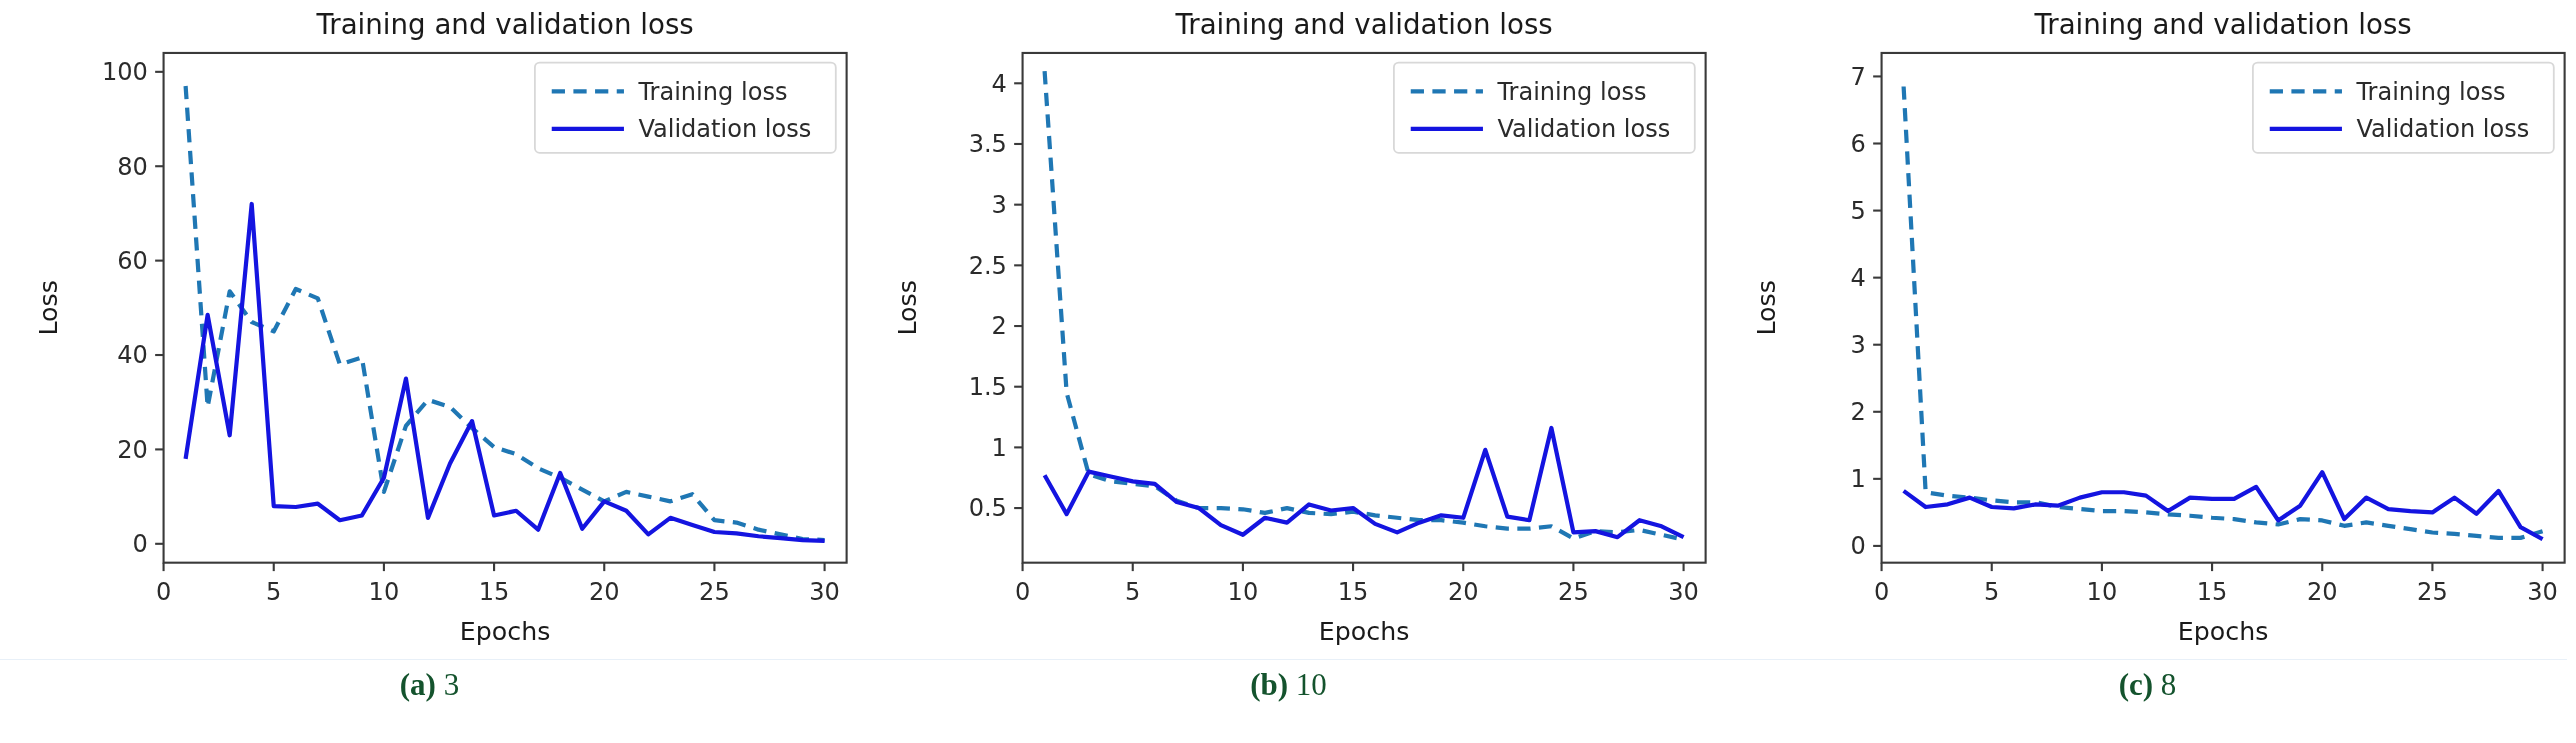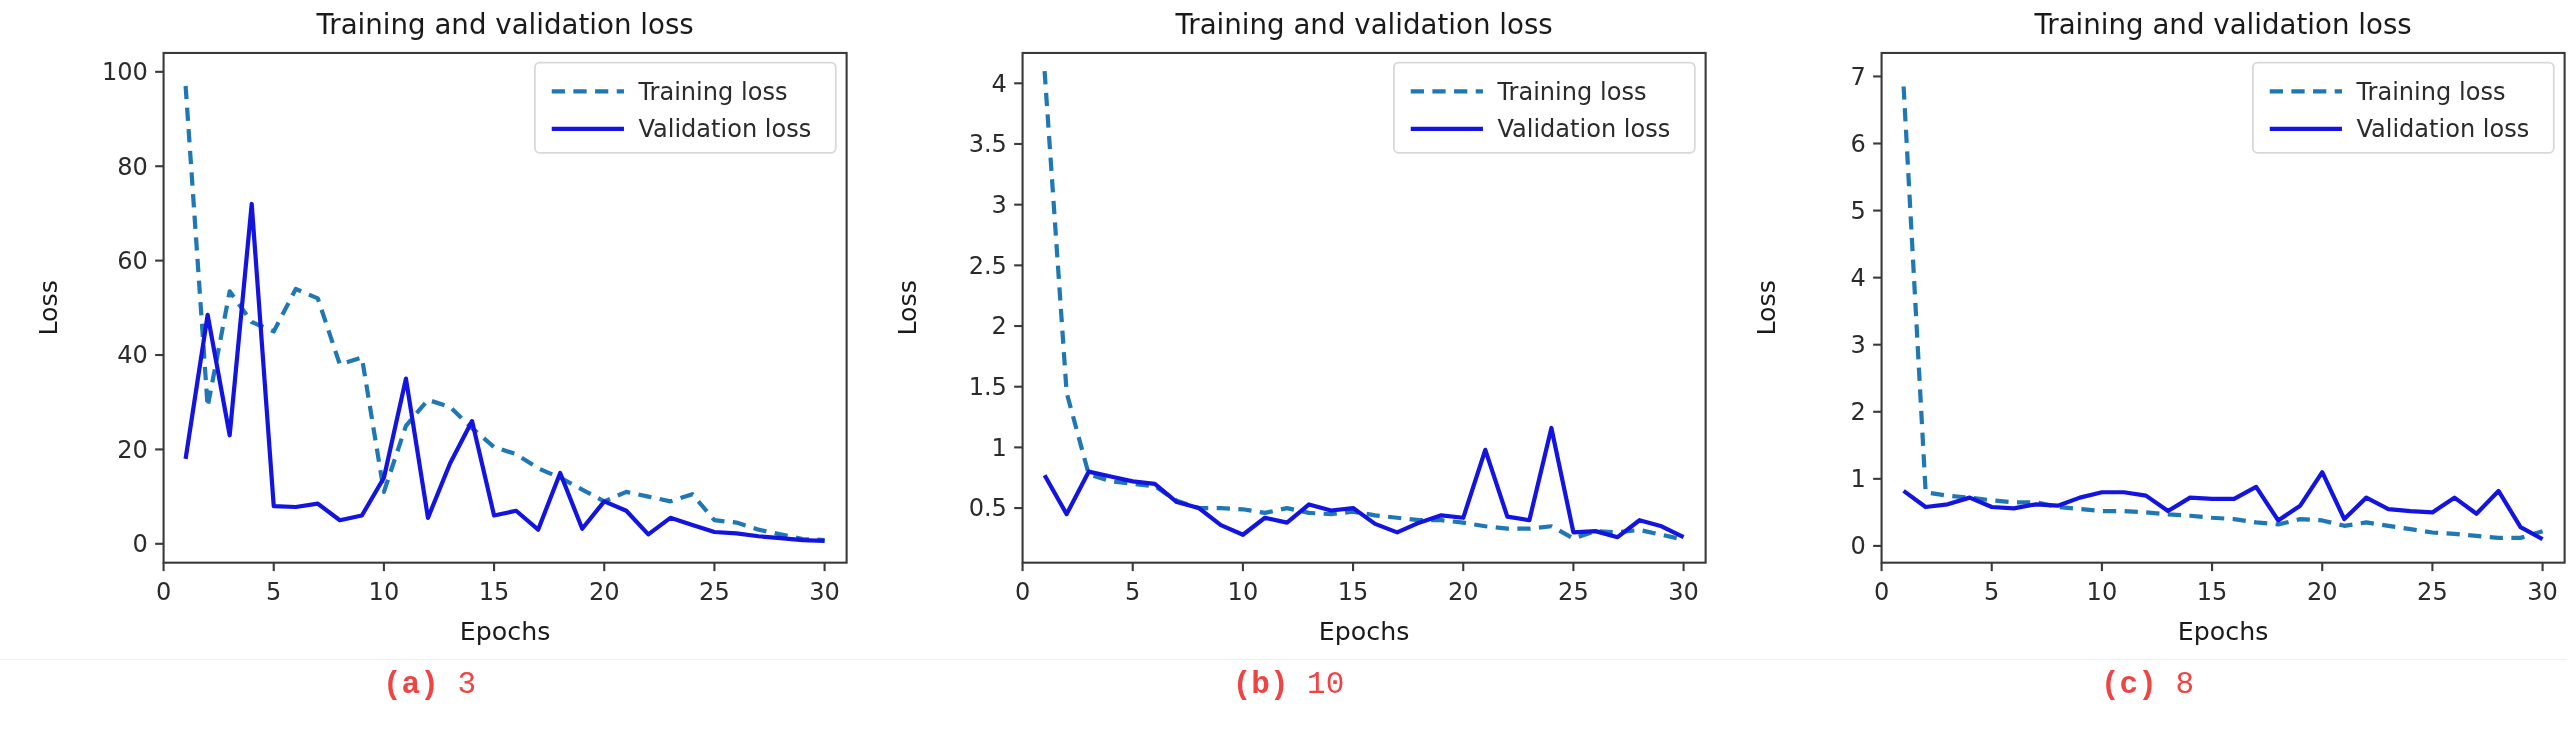--- a/index.html
+++ b/index.html
@@ -31,23 +31,23 @@
   .chart-wrap {
     width: 859px;
     height: 668px;
     position: relative;
     padding-left: 20px;
   }
   .chart-wrap svg {
     display: block;
   }
   .panel-caption {
-    font-family: Liberation Mono, monospace;
+    font-family: Liberation Serif, serif;
     font-size: 31px;
-    color: #ef4444;
+    color: #14532d;
     line-height: 1;
     margin-top: 1.2px;
     white-space: nowrap;
   }
   .panel-caption .cap-letter {
     font-weight: bold;
   }
   .sep-line {
     position: absolute;
     left: 0;

